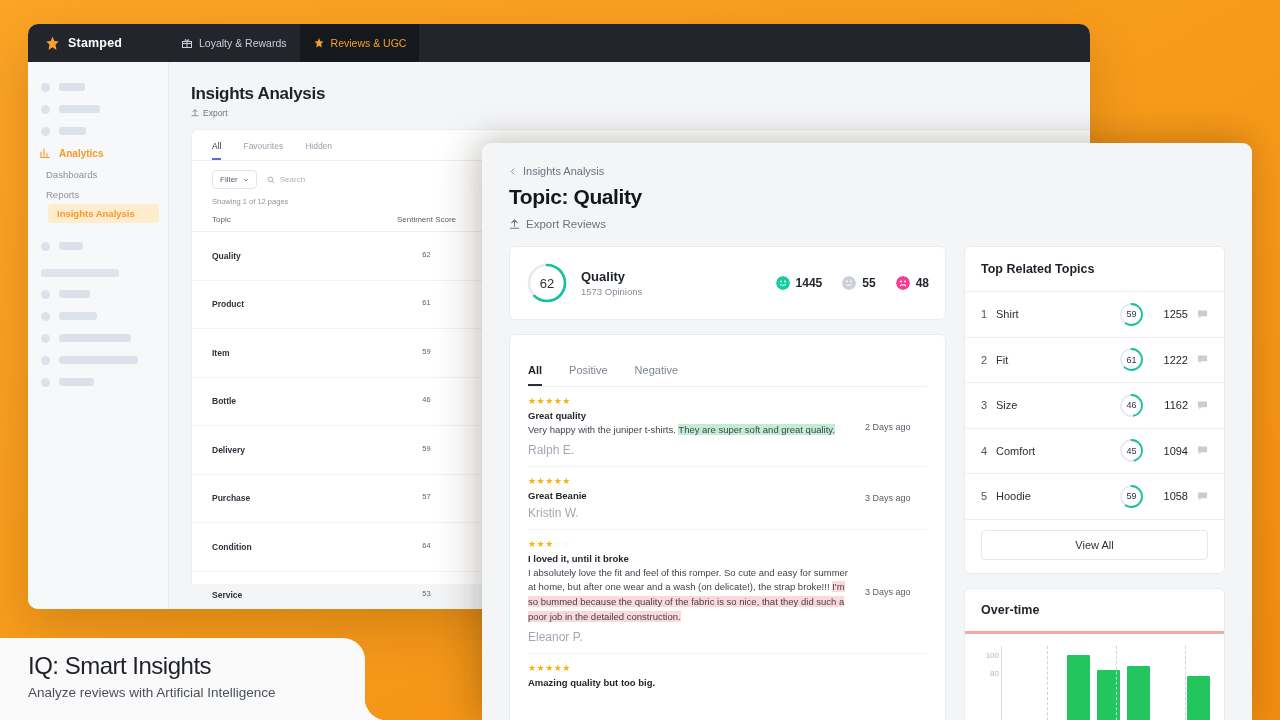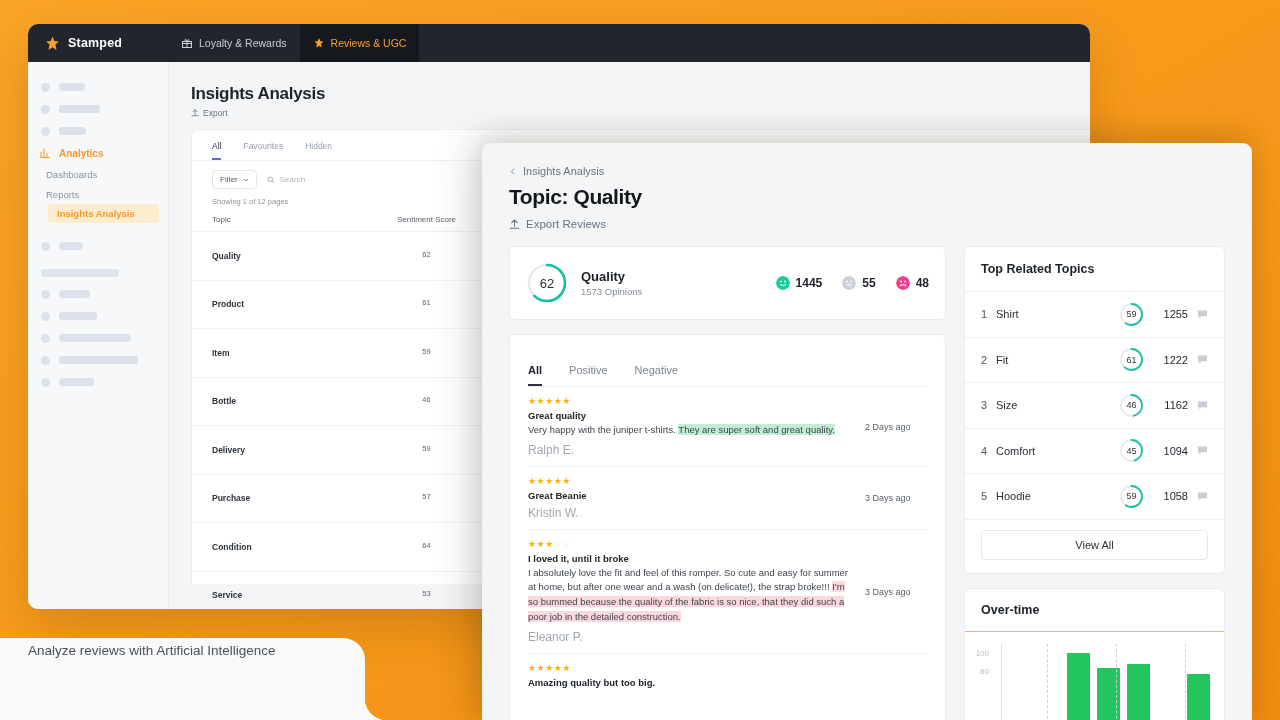--- a/index.html
+++ b/index.html
@@ -153,25 +153,25 @@
   .tp-ring { width: 25px; height: 25px; position: relative; flex-shrink: 0; }
   .tp-ring-num { position: absolute; inset: 0; display: flex; align-items: center; justify-content: center; font-size: 9px; color: #2e343c; }
   .tp-count { font-size: 11px; color: #22272e; width: 44px; text-align: right; }
   .tp-bubble { width: 11px; height: 11px; margin-left: 9px; flex-shrink: 0; }
   .viewall-wrap { padding: 10px 16px 13px 16px; }
   .viewall {
     width: 100%; text-align: center; border: 1px solid #e4e7eb; border-radius: 4px;
     padding: 8px 0; font-size: 11px; color: #2b3139; background: #fff;
   }
   .overtime-card { margin-top: 14px; }
-  .ot-head { padding: 14px 16px; border-bottom: 1px solid #fca5a5; font-size: 12.5px; font-weight: bold; color: #1d2228; }
+  .ot-head { padding: 14px 16px; border-bottom: 3px solid #fca5a5; font-size: 12.5px; font-weight: bold; color: #1d2228; }
   .ot-body { padding: 12px 14px 0 10px; height: 120px; position: relative; }
   .ot-plot { position: relative; height: 100px; display: flex; }
   .ot-axis { width: 26px; position: relative; }
-  .ot-tick { position: absolute; right: 12px; font-size: 8px; color: #b2b7bf; transform: translateY(-50%); }
+  .ot-tick { position: absolute; right: 2px; font-size: 8px; color: #b2b7bf; transform: translateY(-50%); }
   .ot-axisline { position: absolute; left: 26px; top: 0; bottom: 0; width: 1px; background: #d9dce1; }
   .ot-bars { flex: 1; display: flex; align-items: flex-end; gap: 7px; padding-left: 6px; position: relative; }
   .ot-sep { position: absolute; top: 0; bottom: 0; width: 0; border-left: 1px dashed #ccd1d8; }
   .ot-bar { flex: 1; background: #22c55e; border-radius: 1px; }
 
   
   #caption {
     position: absolute; left: 0; bottom: 0; width: 365px; height: 82px;
     background: #fafafa; border-radius: 0 22px 0 0;
   }
@@ -578,16 +578,17 @@
                   </div>
               </div>
             </div>
           </div>
         </div>
       </div>
     </div>
   </div>
 
   <div id="caption">
+    <div class="cap-title">IQ: Smart Insights</div>
     <div class="cap-sub">Analyze reviews with Artificial Intelligence</div>
   </div>
 
 </div>
 
 </body></html>

